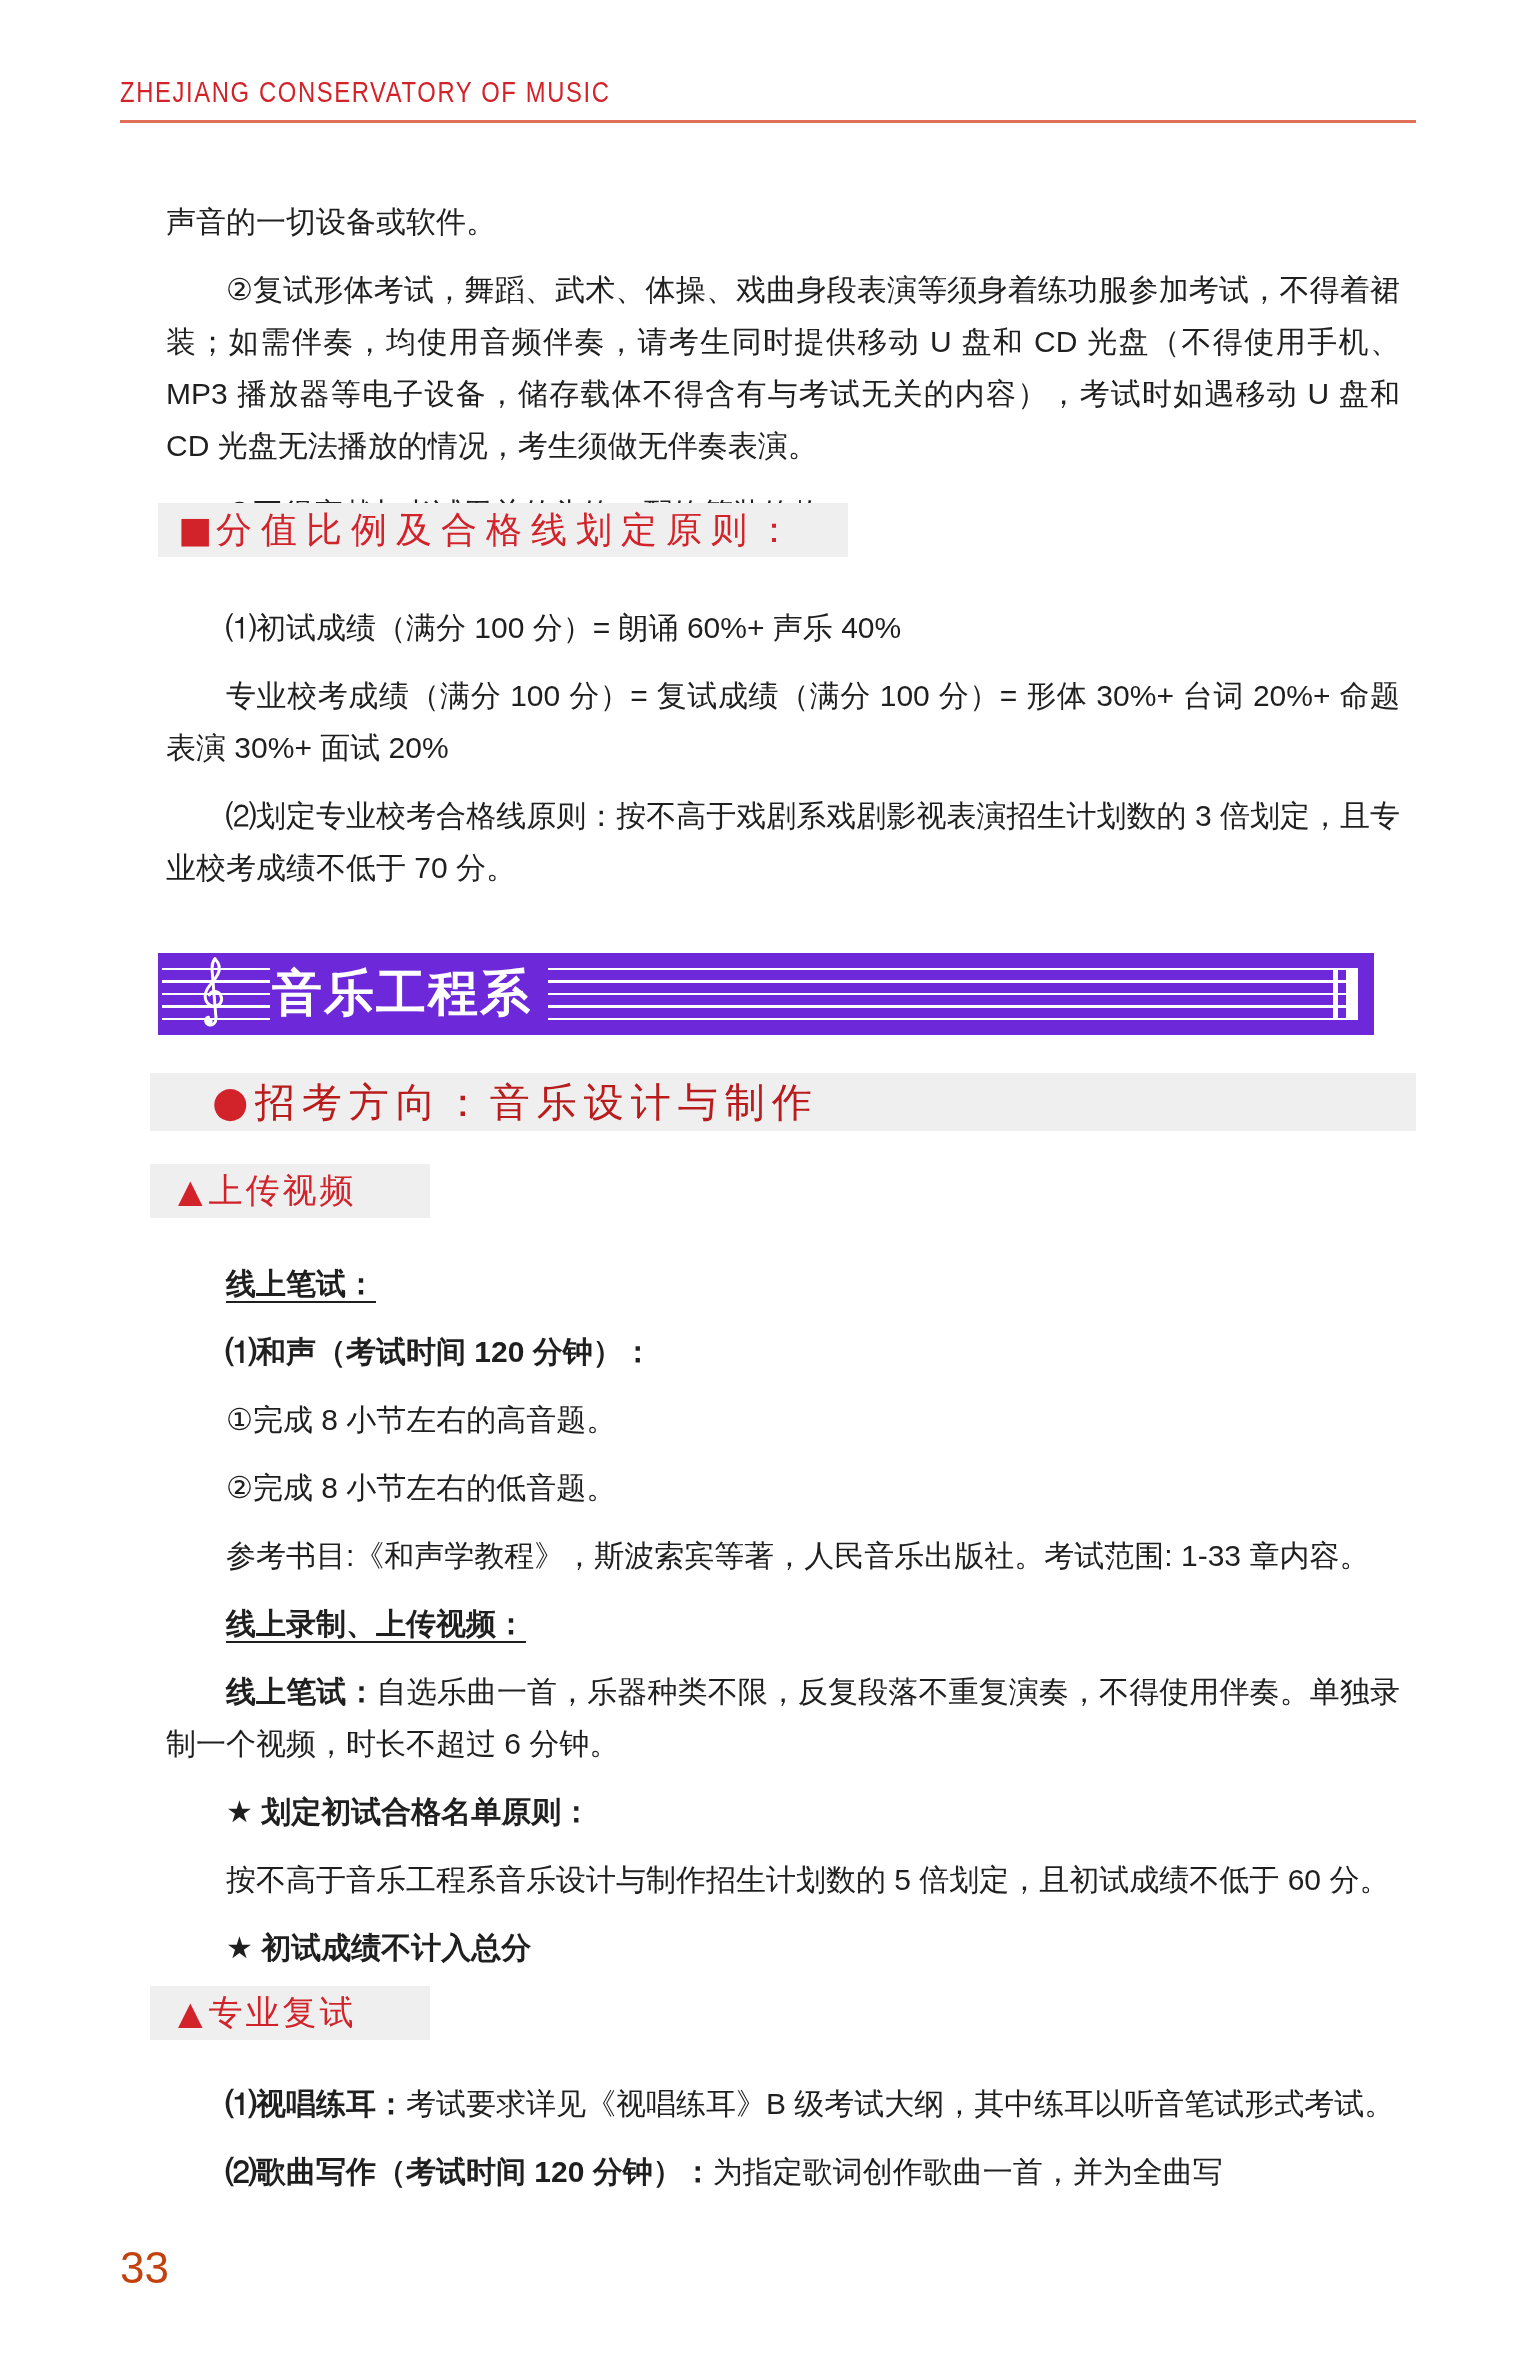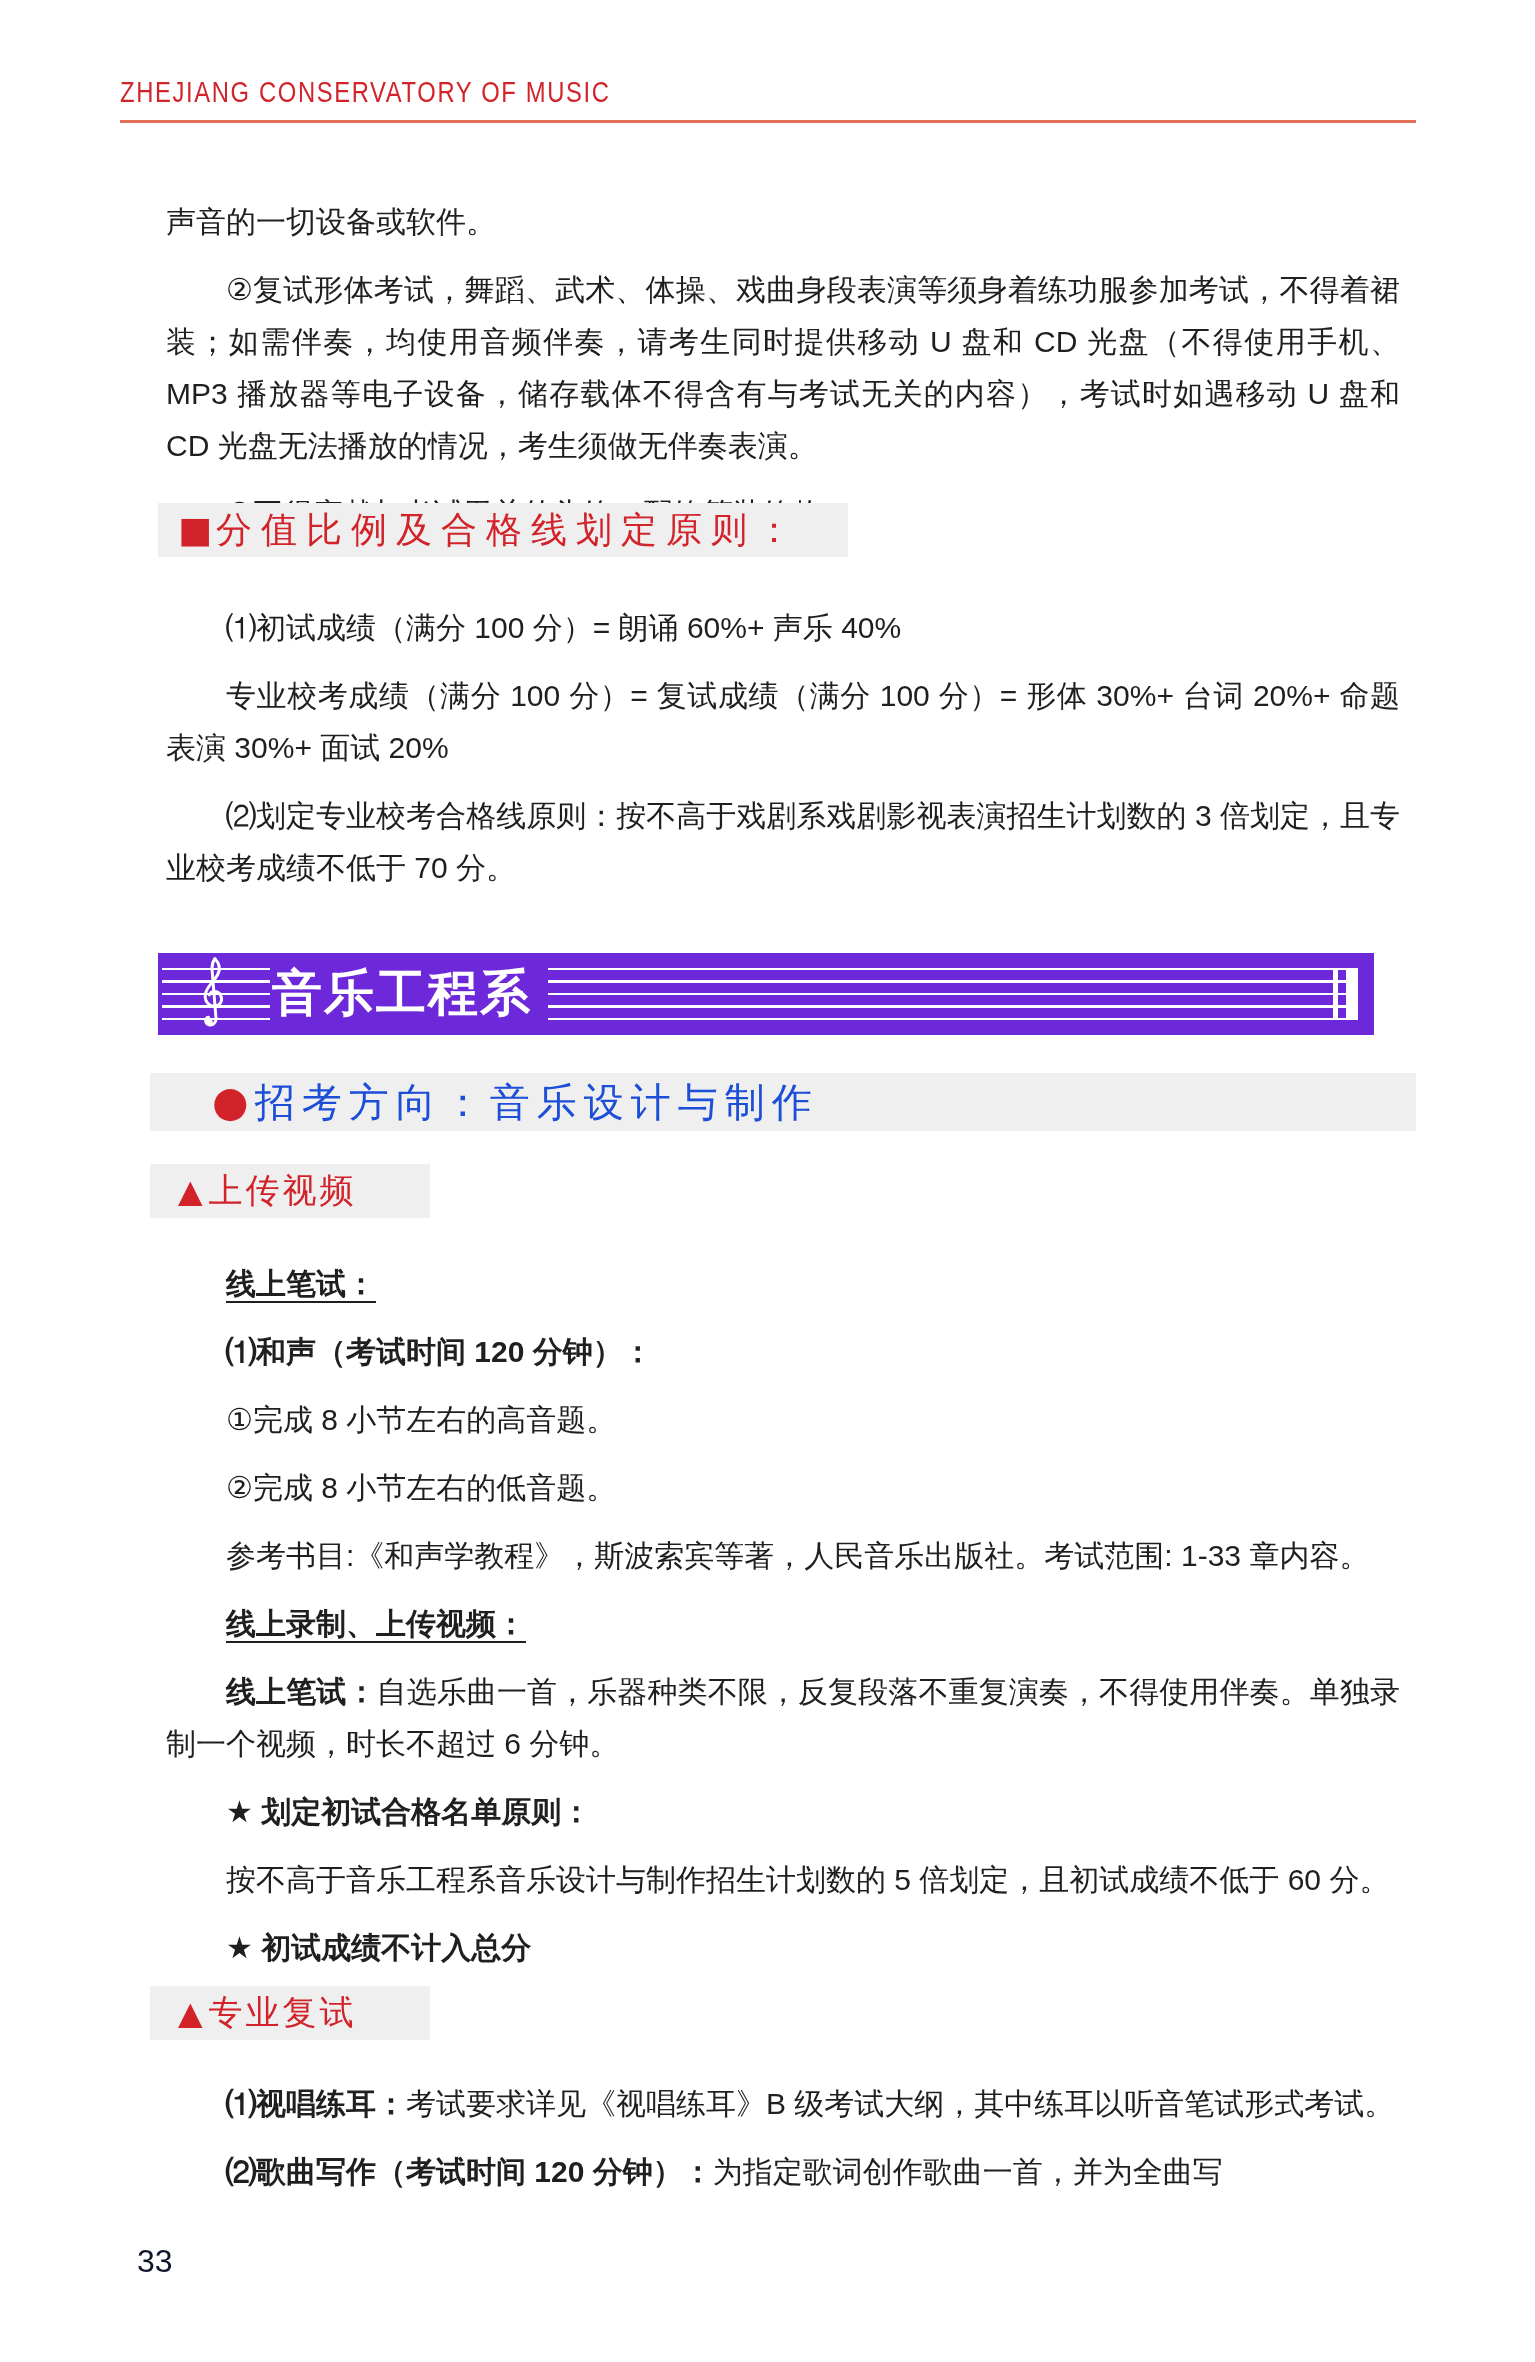--- a/index.html
+++ b/index.html
@@ -26,21 +26,21 @@
   .score-lines{top:586px;}
   .initial-exam{top:1242px;}
   .retest-body{top:2062px;}
   
   .graybar{position:absolute;background:#EFEFEF;display:flex;align-items:center;}
   .score-bar{left:158px;top:503px;width:690px;height:54px;padding-left:20px;box-sizing:border-box;}
   .sq-marker{color:#D2232A;font-size:36px;font-family:"DejaVu Sans",sans-serif;line-height:1;margin-right:4px;}
   .score-title{color:#D2232A;font-size:36px;letter-spacing:9px;white-space:nowrap;}
   .direction-bar{left:150px;top:1073px;width:1266px;height:58px;padding-left:62px;box-sizing:border-box;}
   .circle-marker{color:#D2232A;font-size:42px;font-family:"DejaVu Sans",sans-serif;line-height:1;margin-right:6px;}
-  .direction-title{color:#1d4ed8;font-size:40px;letter-spacing:7px;white-space:nowrap;}
+  .direction-title{color:#b91c1c;font-size:40px;letter-spacing:7px;white-space:nowrap;}
   .subbar{left:150px;width:280px;height:54px;padding-left:28px;box-sizing:border-box;}
   .initial-bar{top:1164px;}
   .retest-bar{top:1986px;}
   .tri-marker{color:#D2232A;font-size:32px;font-family:"DejaVu Sans",sans-serif;line-height:1;margin-right:6px;}
   .sub-title{color:#D2232A;font-size:34px;letter-spacing:3px;white-space:nowrap;}
   
   .banner{position:absolute;left:158px;top:953px;width:1216px;height:82px;background:#6d28d9;}
   .staff{position:absolute;top:15px;height:52px;
     background-image:repeating-linear-gradient(to bottom,#ffffff 0px,#ffffff 2.5px,rgba(0,0,0,0) 2.5px,rgba(0,0,0,0) 12.5px);}
   .staff-left{left:4px;width:108px;}
@@ -48,21 +48,21 @@
   .clef{position:absolute;left:36px;top:2px;}
   .dept-name{
     position:absolute;left:114px;top:0;height:82px;line-height:80px;
     color:#ffffff;font-size:50px;font-weight:bold;letter-spacing:2px;
     font-family:"Liberation Serif","DejaVu Serif",serif;white-space:nowrap;
   }
   .endbar{position:absolute;top:15px;height:52px;background:#ffffff;}
   .endbar.thin{right:36px;width:5px;}
   .endbar.thick{right:16px;width:12px;}
   
-  .page-number{position:absolute;left:120px;top:2243px;color:#0f172a;font-size:32px;margin-left:17px;}
+  .page-number{position:absolute;left:120px;top:2243px;color:#c2410c;font-size:44px;}
 </style>
 </head>
 <body>
 
 <div class="page">
 
   <div class="header-title">ZHEJIANG CONSERVATORY OF MUSIC</div>
   <div class="divider"></div>
 
   <div class="textblock intro">

